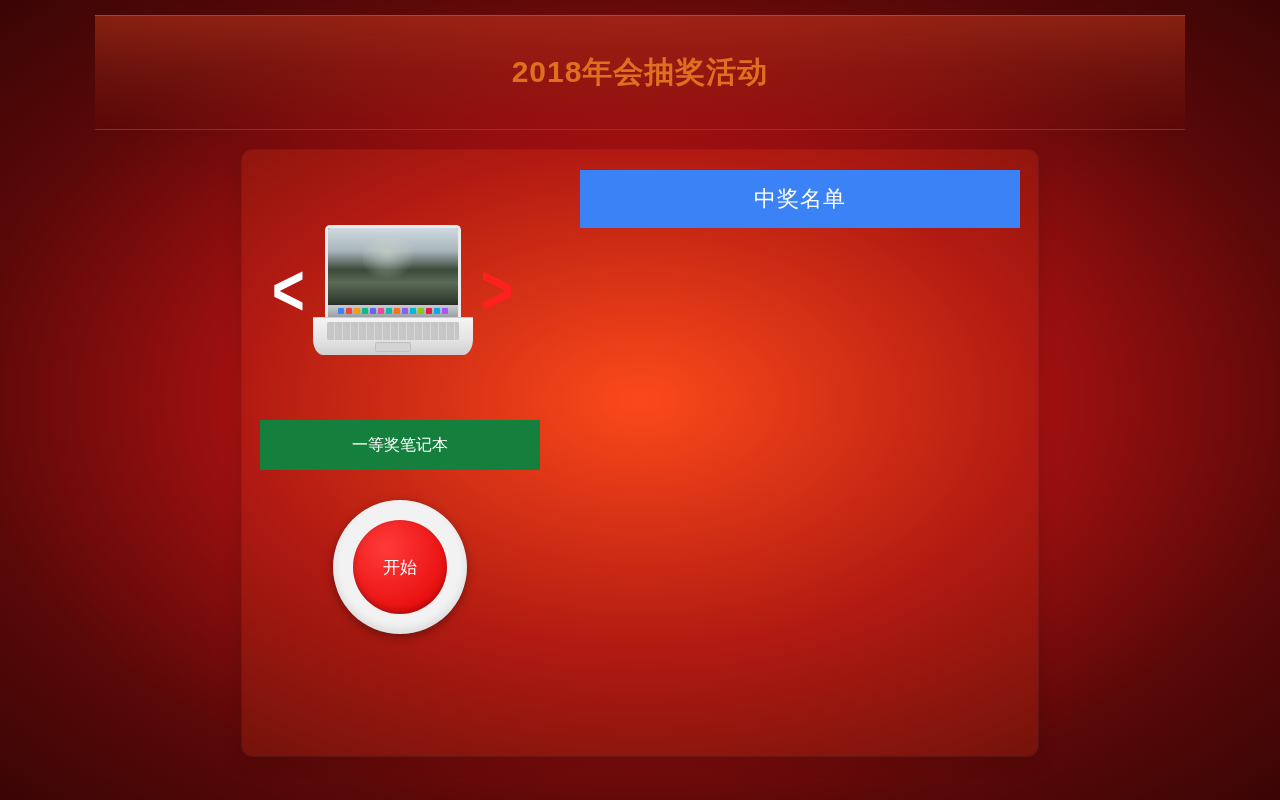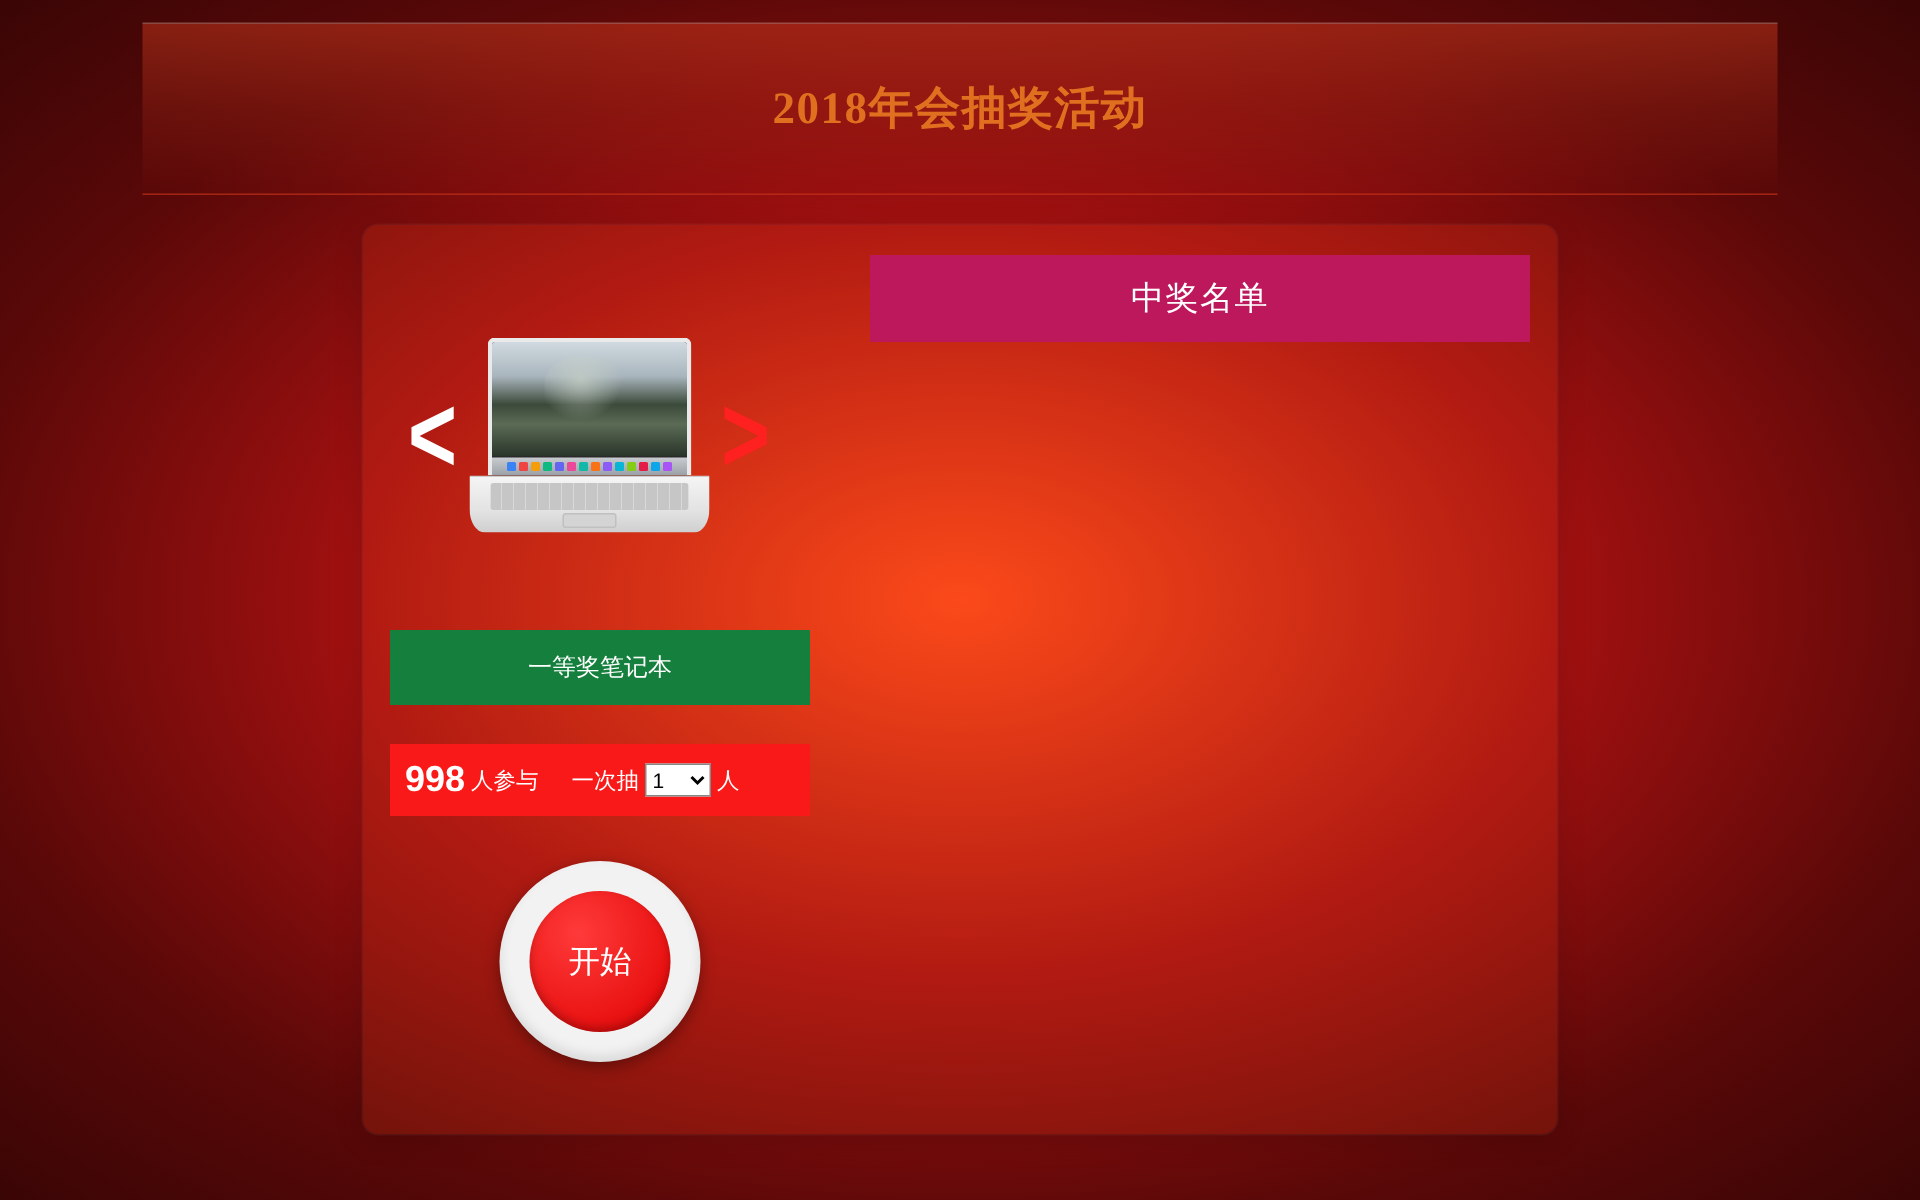--- a/index.html
+++ b/index.html
@@ -16,21 +16,20 @@
     }
     .header {
       margin: 15px 95px 0 95px;
       height: 115px;
       background: linear-gradient(to bottom, rgba(255,80,40,0.35) 0%, rgba(255,80,40,0.15) 50%, rgba(150,20,10,0.02) 100%);
       border-top: 1px solid rgba(255,200,180,0.35);
       border-bottom: 1px solid rgba(180,40,20,0.45);
       display: flex;
       align-items: center;
       justify-content: center;
-      font-family: Liberation Serif, serif;
     }
     .header h1 {
       color: #e07020;
       font-size: 30px;
       font-weight: bold;
       letter-spacing: 1px;
     }
     .card {
       position: absolute;
       top: 150px;
@@ -211,36 +210,36 @@
       align-items: center;
       justify-content: center;
       cursor: pointer;
     }
     .start-inner {
       width: 94px;
       height: 94px;
       border-radius: 50%;
       background: radial-gradient(circle at 35% 30%, #ff3a3a, #e00000);
       color: #fff;
-      font-size: 21px;
+      font-size: 17px;
       display: flex;
       align-items: center;
       justify-content: center;
       box-shadow: inset 0 -3px 6px rgba(0,0,0,0.25);
       font-family: Liberation Serif, serif;
     }
     .winner-panel {
       position: absolute;
       top: 20px;
       left: 338px;
       width: 440px;
     }
     .winner-header {
       height: 58px;
-      background: #be185d;
+      background: #3b82f6;
       color: #fff;
       font-size: 22px;
       display: flex;
       align-items: center;
       justify-content: center;
       letter-spacing: 1px;
     }
   </style>
 </head>
 <body>
@@ -278,30 +277,20 @@
         <div class="base">
           <div class="keys"></div>
           <div class="trackpad"></div>
         </div>
       </div>
       <span class="arrow right">&gt;</span>
     </div>
 
     <div class="prize-label">一等奖笔记本</div>
 
-    <div class="participant-row">
-      <span class="count">998</span>
-      <span>人参与</span>
-      <span class="sp"></span>
-      <span>一次抽</span>
-      <select>
-        <option>1</option>
-      </select>
-      <span>人</span>
-    </div>
 
     <div class="start-wrap">
       <div class="start-outer">
         <div class="start-inner">开始</div>
       </div>
     </div>
 
   </div>
 
   <div class="winner-panel">

